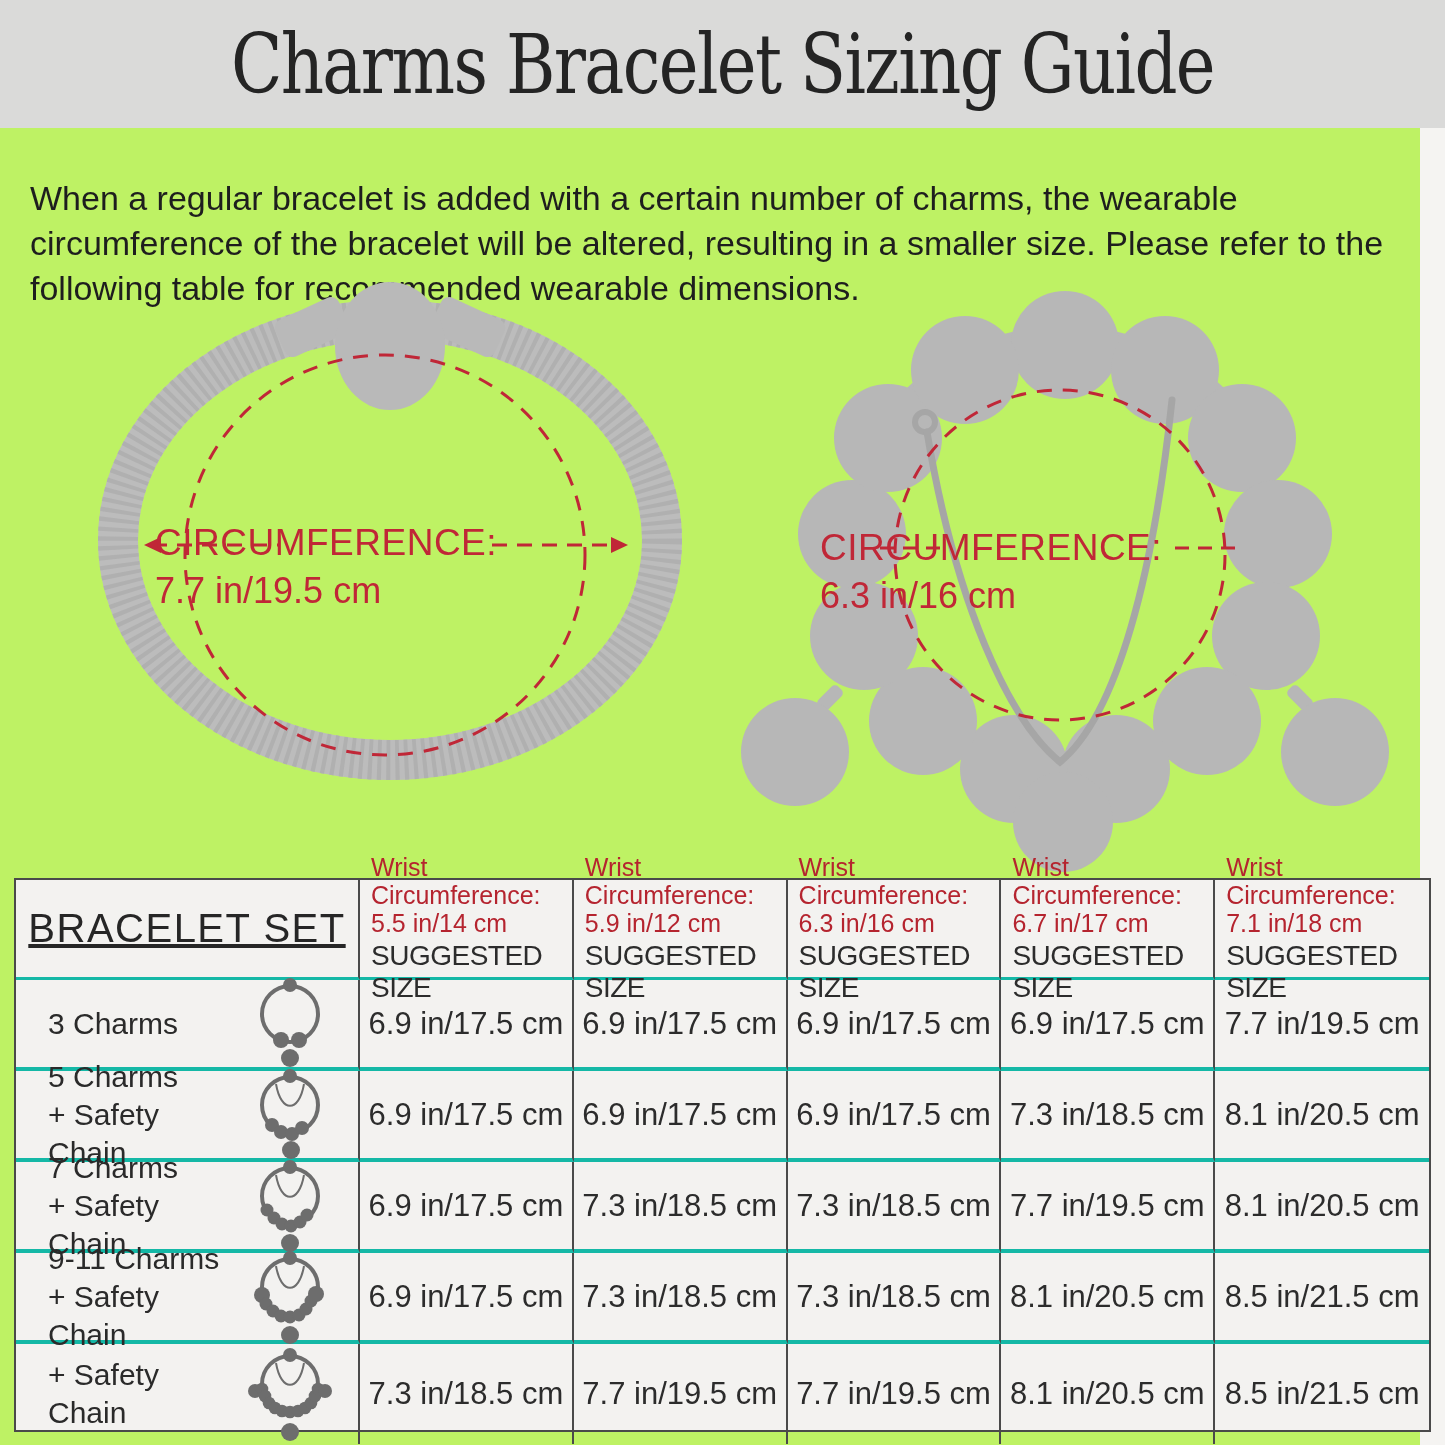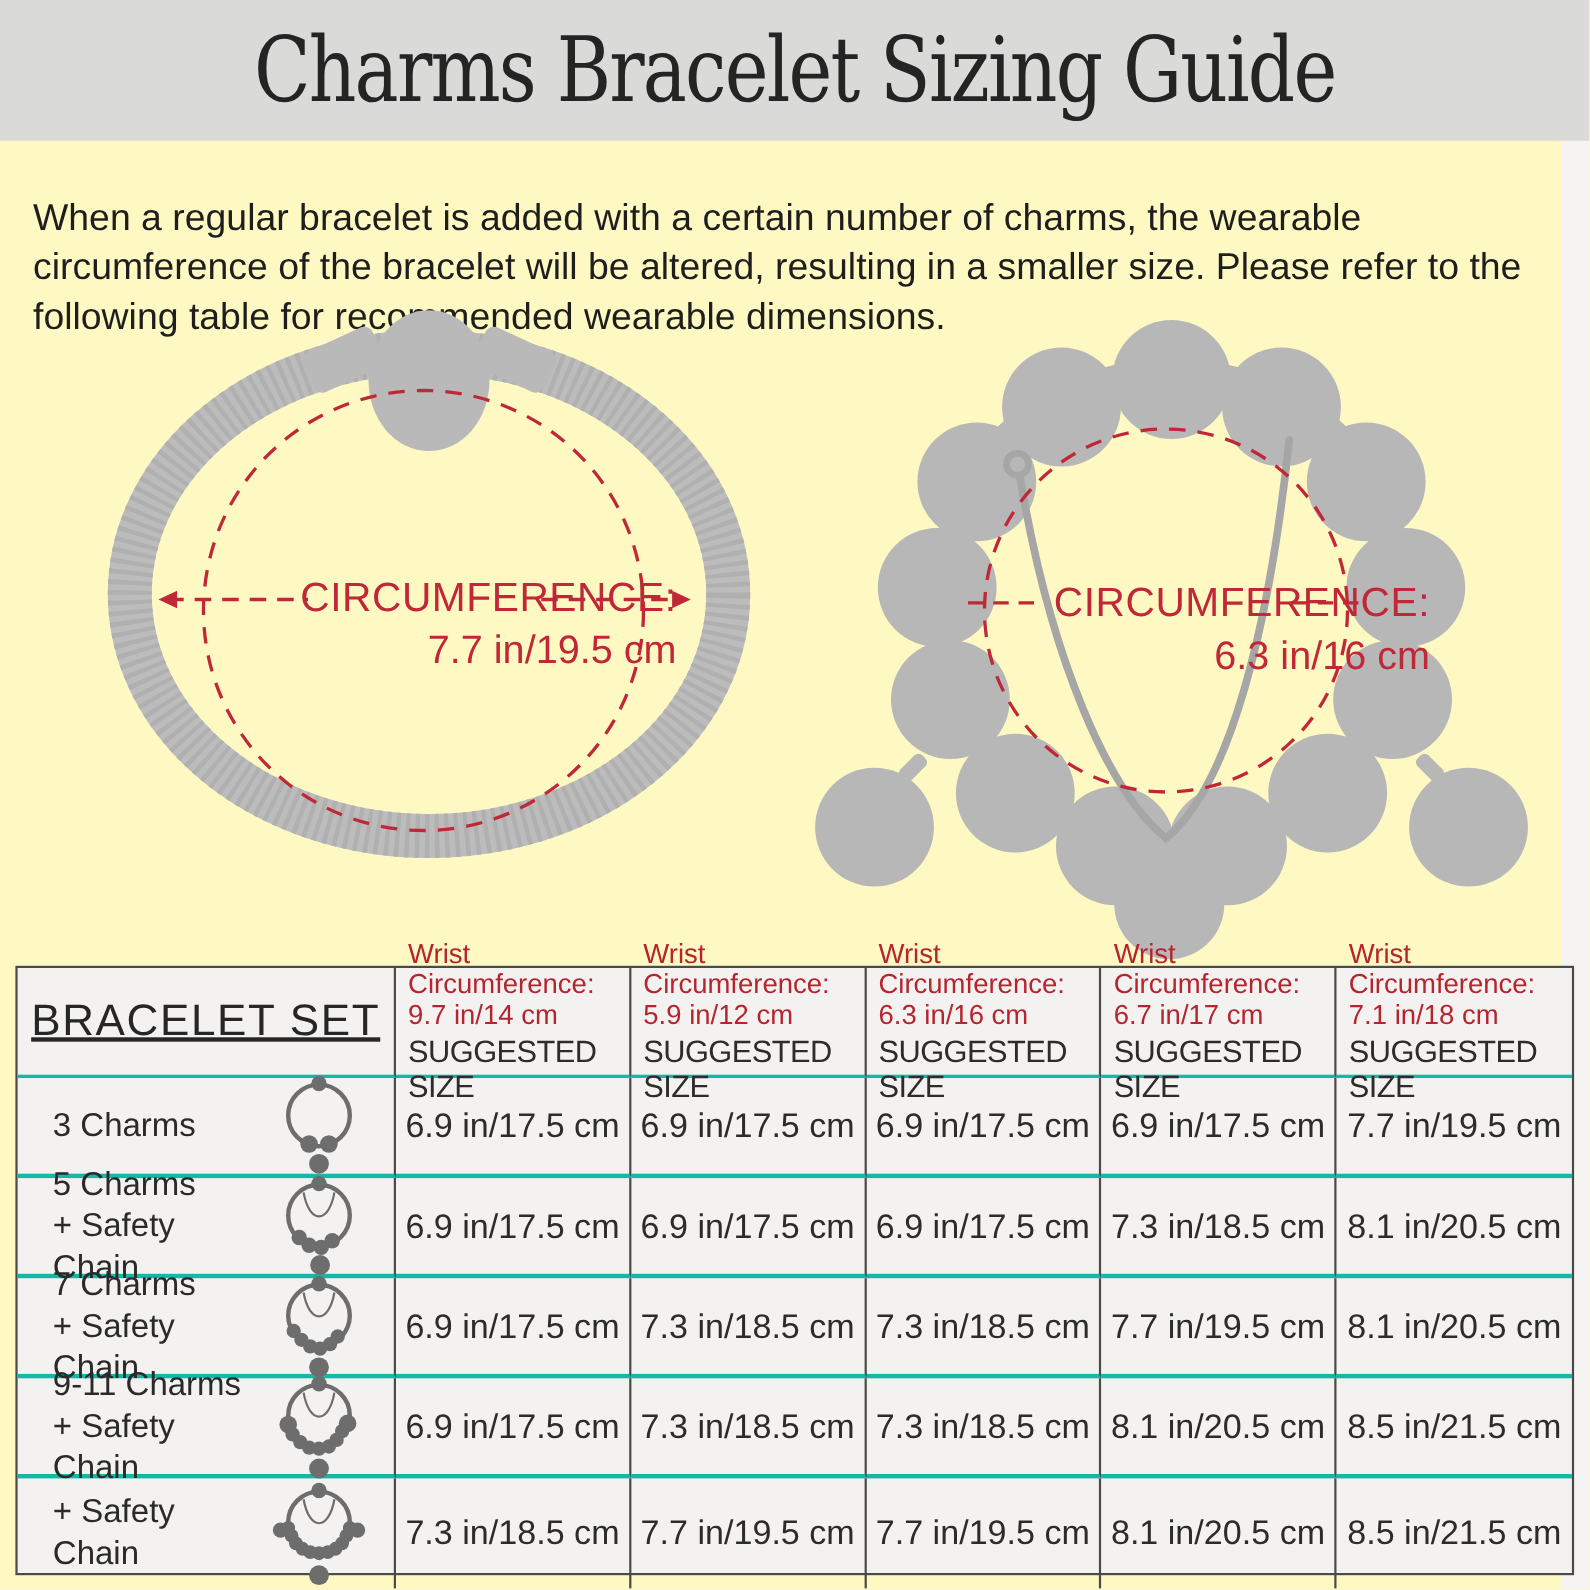--- a/index.html
+++ b/index.html
@@ -1,35 +1,35 @@
 <!DOCTYPE html>
 <html><head>
 <meta charset="utf-8">
 <style>
   html,body{margin:0;padding:0;}
   body{width:1445px;height:1445px;overflow:hidden;background:#f5f4f2;
        font-family:"Liberation Sans", sans-serif;}
-  .page{position:relative;width:1420px;height:1445px;background:#fef9c3;}
+  .page{position:relative;width:1420px;height:1445px;background:#bef264;}
 
   
   .banner{position:absolute;left:0;top:0;width:1445px;height:128px;background:#dadad9;
           display:flex;align-items:center;justify-content:center;}
   .banner h1{margin:0;font-family:"DejaVu Serif", serif;font-weight:400;color:#242424;
              font-size:82px;letter-spacing:-2px;transform:scaleX(.82);transform-origin:center;}
 
   
   .intro{position:absolute;left:30px;top:142px;width:1395px;font-size:34px;line-height:1.32;
          color:#1e1e1e;}
 
   
   .fig{position:absolute;}
   .fig-left{left:40px;top:280px;width:680px;height:560px;}
   .fig-right{left:730px;top:270px;width:690px;height:620px;}
   .fig svg{position:absolute;left:0;top:0;}
-  .circ-label{position:absolute;text-align:right;color:#c02737;}
+  .circ-label{position:absolute;text-align:left;color:#c02737;}
   .circ-label .l1{font-size:37px;letter-spacing:.5px;}
   .circ-label .l2{font-size:36px;margin-top:6px;}
   .lab-left{left:115px;top:242px;width:460px;}
   .lab-right{left:90px;top:257px;width:480px;}
 
   
   .tbl{position:absolute;left:14px;top:878px;width:1413px;height:550px;
        border:2px solid #4a4a4a;background:#f3f2f0;display:grid;
        grid-template-columns:344px repeat(5,1fr);
        grid-template-rows:100px 91px 91px 91px 91px 1fr;}
@@ -127,21 +127,21 @@
       <div class="l2">6.3 in/16 cm</div>
     </div>
   </div>
 
   <div class="tbl">
 
     <div class="cell hdr set-hdr">
       <span>BRACELET SET</span>
     </div>
     <div class="cell hdr size-hdr">
-      <div class="hdr-red"><span>Wrist Circumference:</span><br><span>9.7 in/14 cm</span></div>
+      <div class="hdr-red"><span>Wrist Circumference:</span><br><span>5.5 in/14 cm</span></div>
       <div class="hdr-black">SUGGESTED SIZE</div>
     </div>
     <div class="cell hdr size-hdr">
       <div class="hdr-red"><span>Wrist Circumference:</span><br><span>5.9 in/12 cm</span></div>
       <div class="hdr-black">SUGGESTED SIZE</div>
     </div>
     <div class="cell hdr size-hdr">
       <div class="hdr-red"><span>Wrist Circumference:</span><br><span>6.3 in/16 cm</span></div>
       <div class="hdr-black">SUGGESTED SIZE</div>
     </div>

